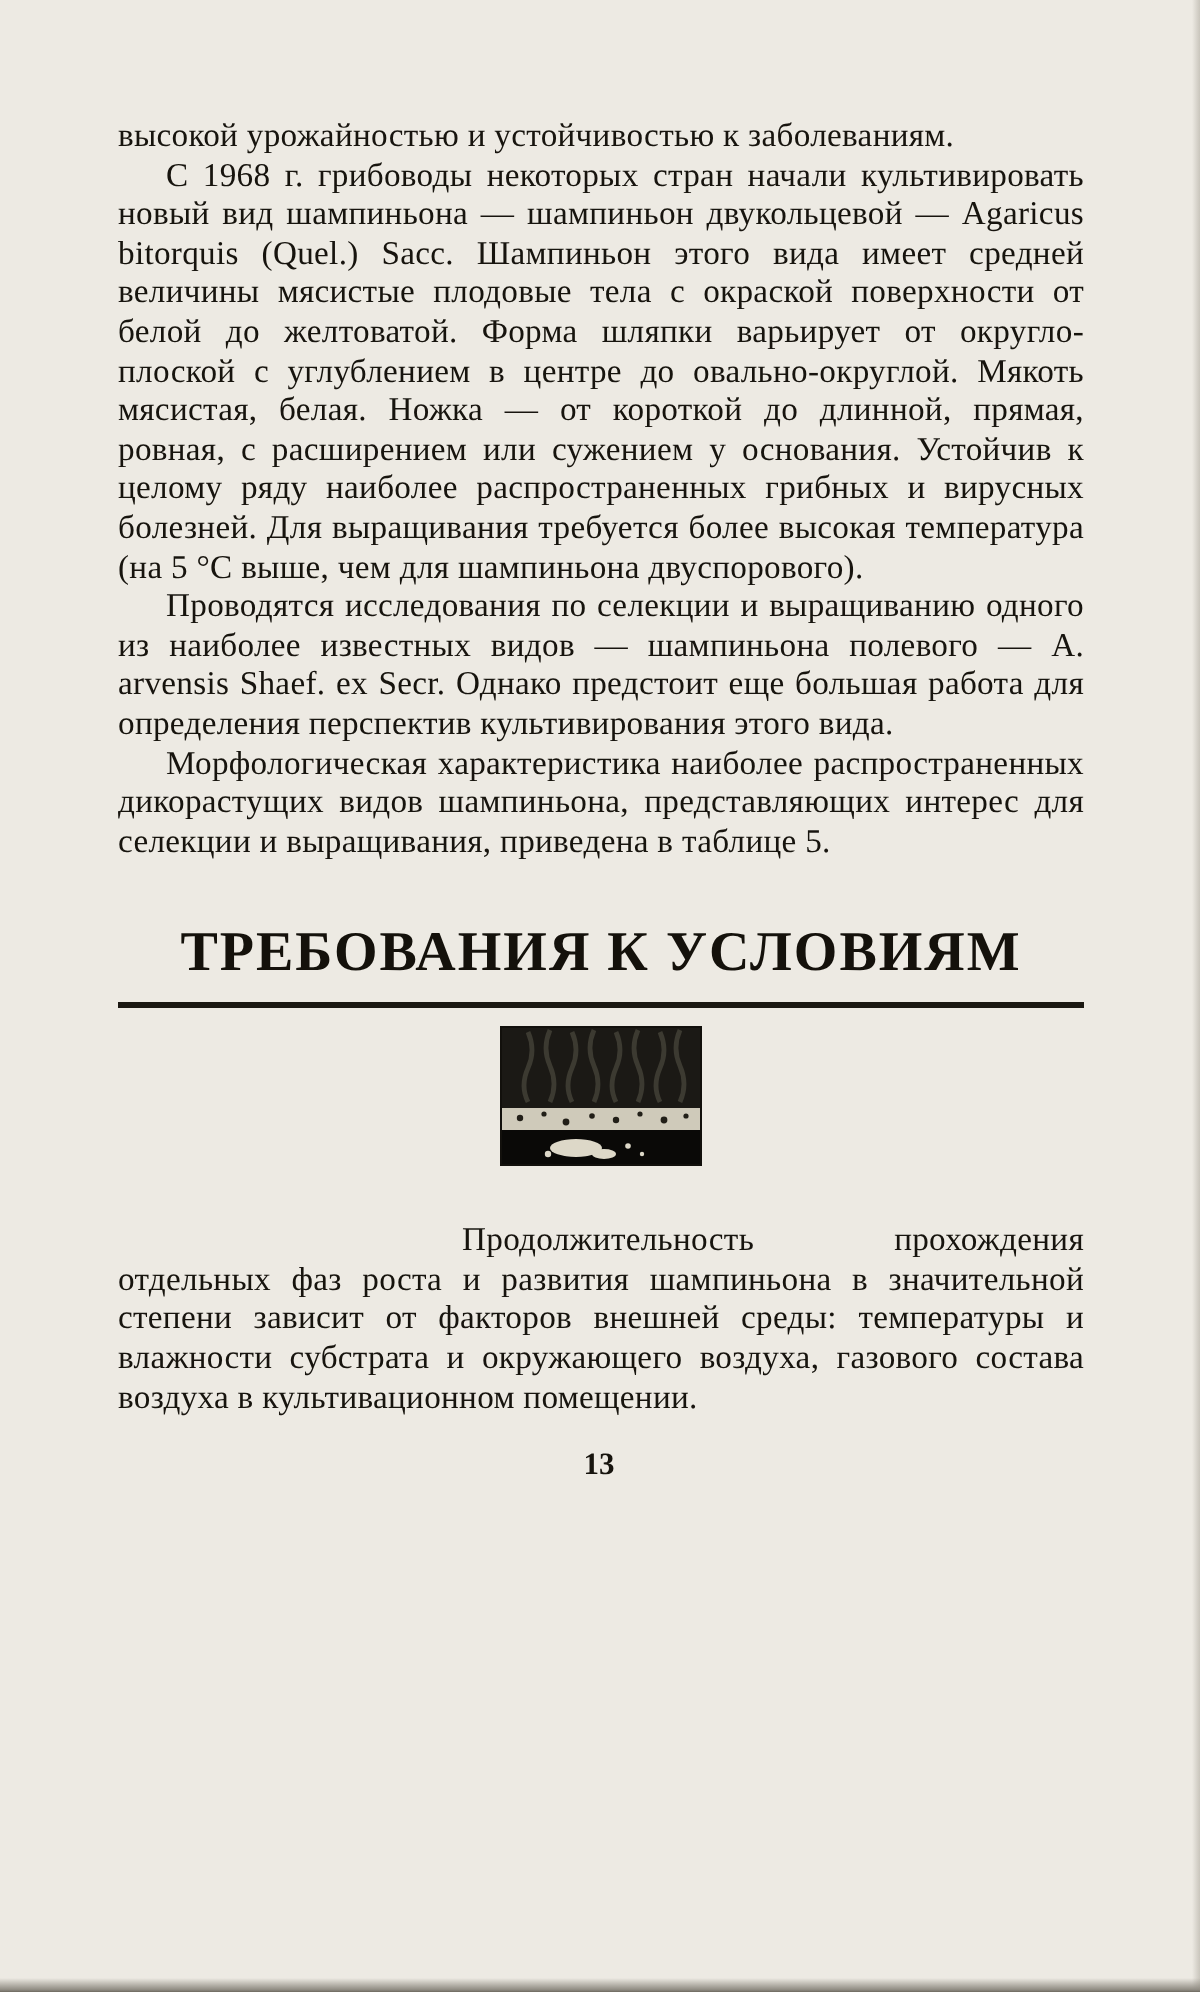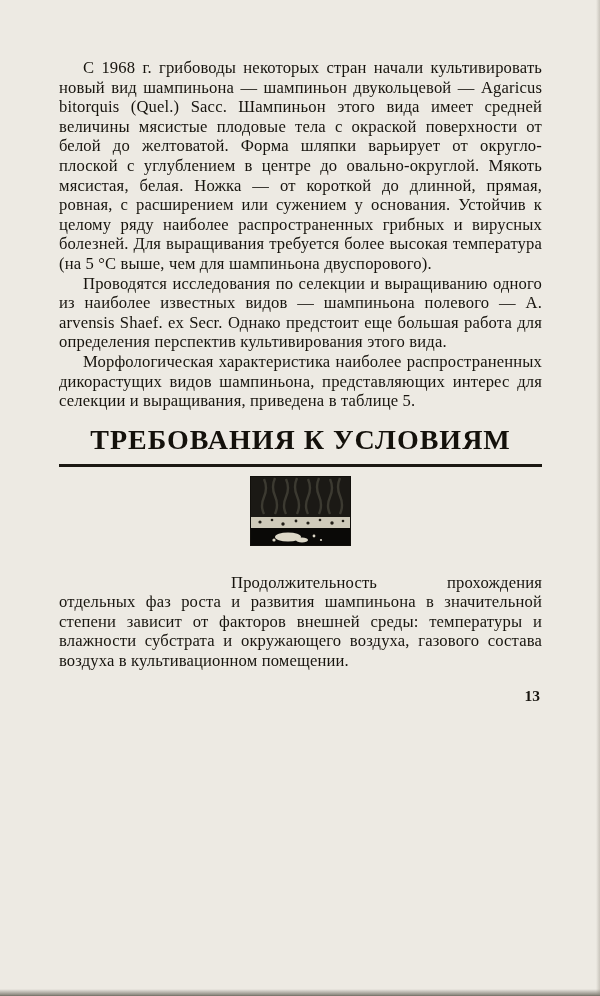--- a/index.html
+++ b/index.html
@@ -18,21 +18,21 @@
   .para{
     margin:0;
     text-align:justify;
     font-size:16.6px;
     line-height:19.6px;
     letter-spacing:.15px;
   }
   .para.indent{text-indent:24px}
   .para.bigindent{text-indent:172px}
   .section-title{
-    margin-top:13px;
+    margin-top:31px;
     text-align:center;
     font-weight:bold;
     font-size:28px;
     line-height:31px;
     letter-spacing:1px;
     color:#14110b;
   }
   .title-rule{
     height:3px;
     background:#1b1812;
@@ -40,39 +40,40 @@
     border:0;
   }
   .ornament{
     display:block;
     margin:9px auto 0 auto;
     width:101px;height:70px;
   }
   .after-ornament{margin-top:27px}
   .pagenum{
     margin-top:16px;
-    text-align:right;
+    text-align:center;
     font-weight:bold;
     font-size:15.5px;
     padding-right:2px;
   }
   .scan-edge-bottom{
     position:absolute;left:0;right:0;bottom:0;height:7px;
     background:linear-gradient(180deg, rgba(237,234,227,0) 0%, #8e8a81 85%, #6d695f 100%);
   }
   .scan-edge-right{
     position:absolute;top:0;bottom:0;right:0;width:4px;
     background:linear-gradient(270deg, #c9c5bc 0%, rgba(237,234,227,0) 100%);
   }
 </style>
 </head>
 <body>
 
 <div class="page">
 
+  <p class="para">высокой урожайностью и устойчивостью к заболеваниям.</p>
   <p class="para indent">С 1968 г. грибоводы некоторых стран начали культивировать новый вид шампиньона — шампиньон двукольцевой — Agaricus bitorquis (Quel.) Sacc. Шампиньон этого вида имеет средней величины мясистые плодовые тела с окраской поверхности от белой до желтоватой. Форма шляпки варьирует от округло-плоской с углублением в центре до овально-округлой. Мякоть мясистая, белая. Ножка — от короткой до длинной, прямая, ровная, с расширением или сужением у основания. Устойчив к целому ряду наиболее распространенных грибных и вирусных болезней. Для выращивания требуется более высокая температура (на 5 °С выше, чем для шампиньона двуспорового).</p>
   <p class="para indent">Проводятся исследования по селекции и выращиванию одного из наиболее известных видов — шампиньона полевого — A. arvensis Shaef. ex Secr. Однако предстоит еще большая работа для определения перспектив культивирования этого вида.</p>
   <p class="para indent">Морфологическая характеристика наиболее распространенных дикорастущих видов шампиньона, представляющих интерес для селекции и выращивания, приведена в таблице 5.</p>
 
   <div class="section-title">
     <div>ТРЕБОВАНИЯ К УСЛОВИЯМ</div>
   </div>
 
   <div class="title-rule"></div>
 

